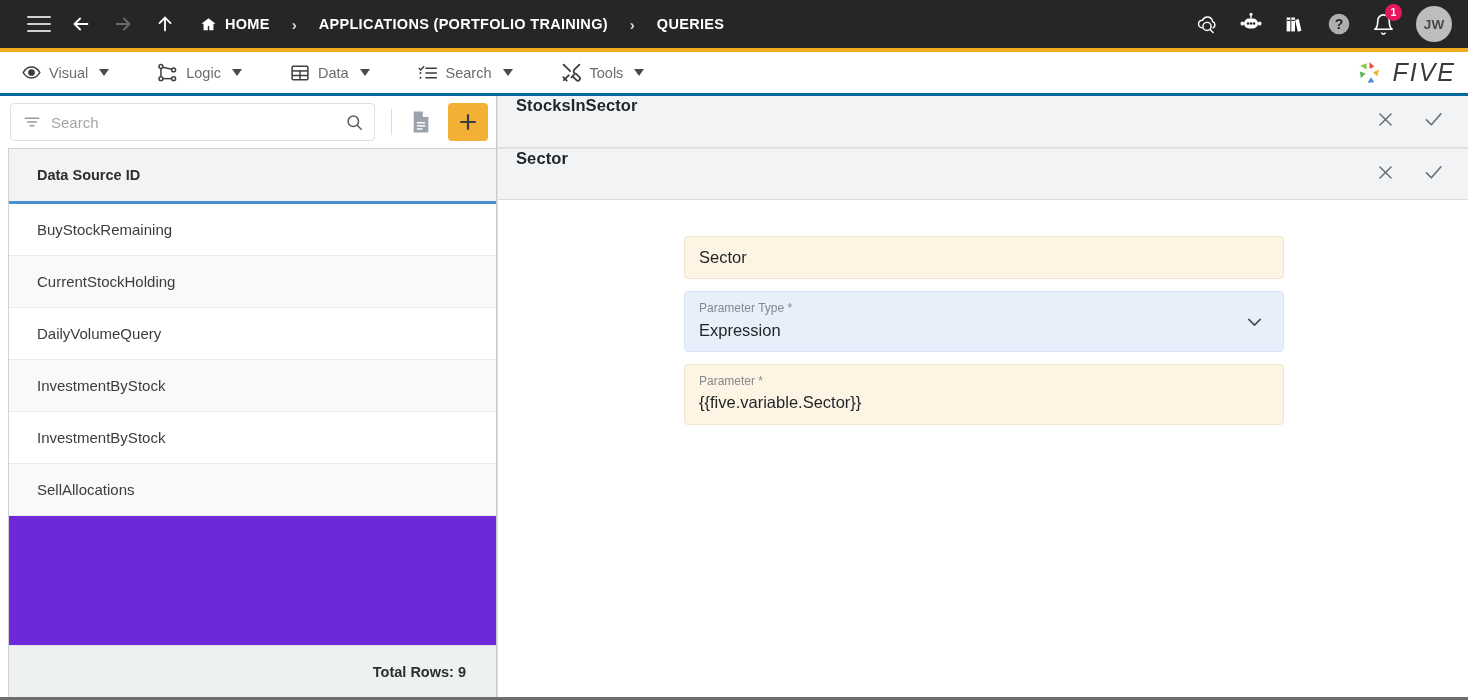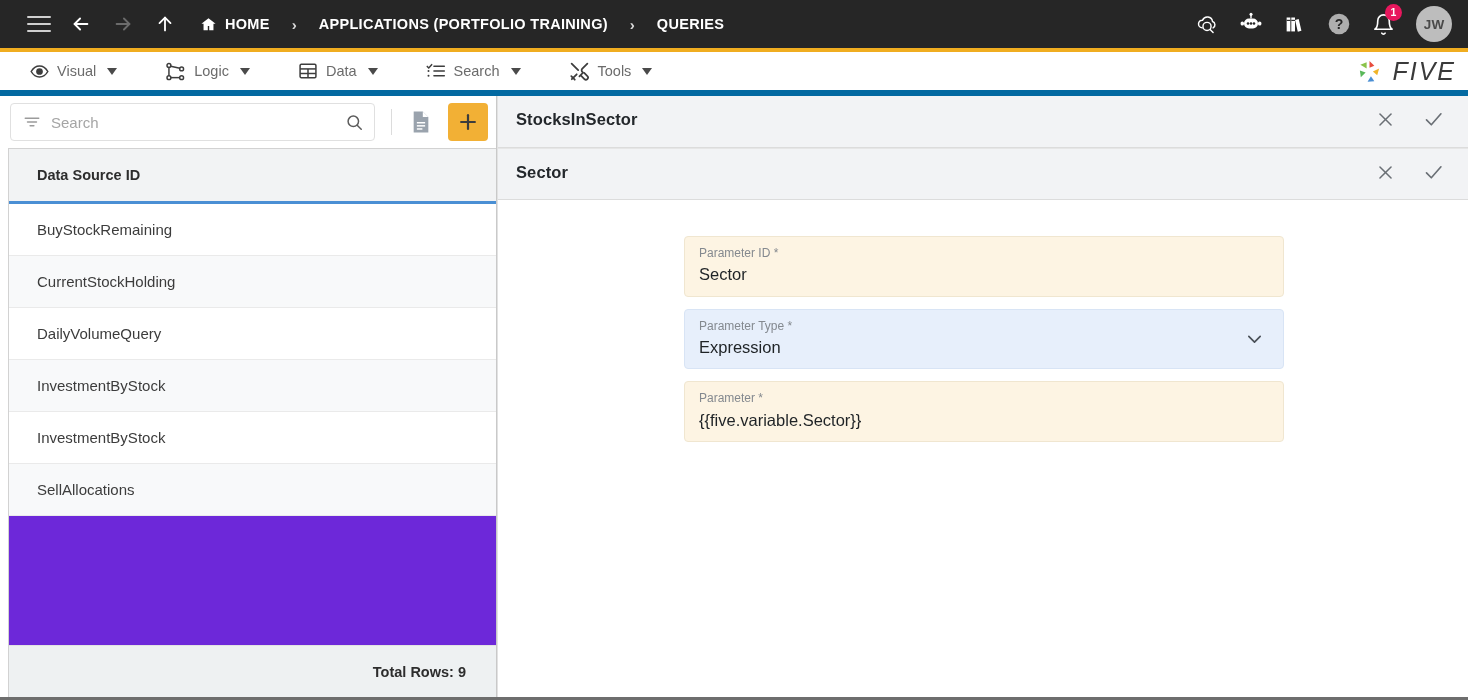--- a/index.html
+++ b/index.html
@@ -125,24 +125,24 @@
     margin-left: 8px;
     cursor: pointer;
     letter-spacing: 0.2px;
   }
 
   
   .menubar {
     height: 44px;
     min-height: 44px;
     background: #ffffff;
-    border-bottom: 6px solid #0369a1;
-    display: flex;
-    align-items: center;
-    padding-left: 24px;
+    border-bottom: 3px solid #0369a1;
+    display: flex;
+    align-items: center;
+    padding-left: 16px;
     position: relative;
   }
   .menu-item {
     display: flex;
     align-items: center;
     gap: 8px;
     padding: 0 18px 0 6px;
     height: 40px;
     cursor: pointer;
     color: #6b6b6b;
@@ -303,21 +303,20 @@
     background: #ffffff;
     min-width: 0;
     border-left: 1px solid #e2e2e2;
   }
 
   .panel-header {
     height: 52px;
     min-height: 52px;
     background: #f2f3f5;
     display: flex;
-    align-items: center;
     padding: 0 22px 4px 18px;
     border-bottom: 1px solid #dcdcdc;
     gap: 32px;
   }
   .panel-header.second { border-top: 1px solid #e6e6e6; }
   .panel-title {
     font-size: 16.5px;
     font-weight: bold;
     color: #23272b;
     letter-spacing: 0.1px;
@@ -649,21 +648,20 @@
             <svg width="21" height="21" viewBox="0 0 24 24" fill="none" stroke="currentColor" stroke-width="1.9" stroke-linecap="round" stroke-linejoin="round">
               <polyline points="4 12.5 9.5 18 20.5 5.5"></polyline>
             </svg>
           </span>
         </div>
       </div>
 
       <div class="form-area">
 
         <div class="field cream">
-          <div class="field-label">Parameter ID *</div>
           <div class="field-value">Sector</div>
         </div>
 
         <div class="field blue">
           <div class="field-label">Parameter Type *</div>
           <div class="field-value">Expression</div>
           <span class="chev">
             <svg width="21" height="21" viewBox="0 0 24 24" fill="none" stroke="currentColor" stroke-width="1.9" stroke-linecap="round" stroke-linejoin="round">
               <polyline points="5.5 9 12 15.5 18.5 9"></polyline>
             </svg>

